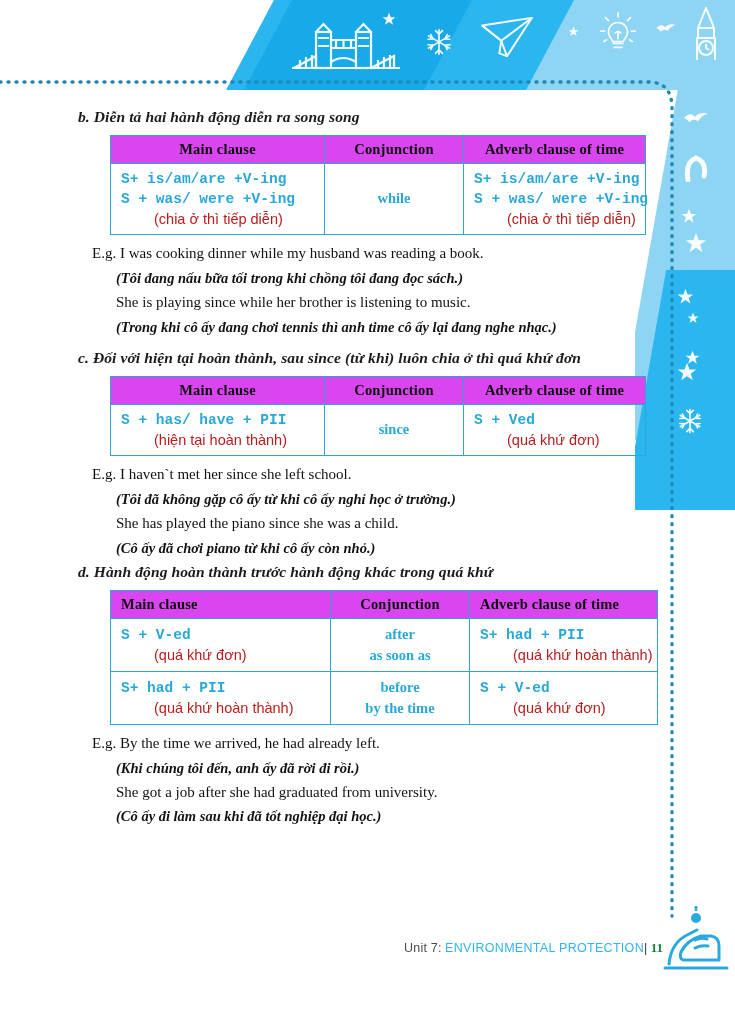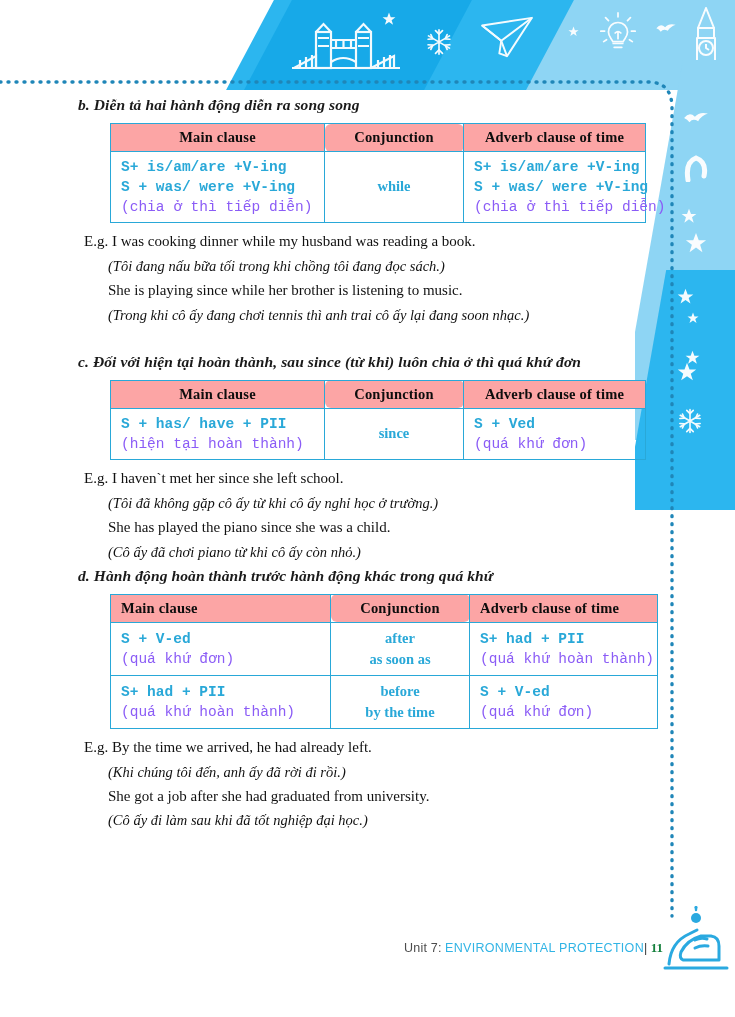--- a/index.html
+++ b/index.html
@@ -79,97 +79,99 @@
   #dotted-frame {
     position: absolute;
     top: 0; left: 0;
     width: 735px; height: 1017px;
     pointer-events: none;
   }
 
   
   #content {
     position: absolute;
-    top: 96px; left: 0;
+    top: 108px; left: 0;
     width: 680px;
   }
 
   .section-head {
     font-family: "Liberation Serif", serif;
     font-weight: bold;
     font-style: italic;
     font-size: 15.5px;
     color: #1a1a1a;
     margin: 0 0 9px 78px;
     letter-spacing: .1px;
   }
-  .section-head.sec-c { margin-top: 28px; }
+  .section-head.sec-c { margin-top: 12px; }
   .section-head.sec-d { }
 
   
   table.grammar-table {
     border-collapse: collapse;
     margin-left: 110px;
     width: 508px;
     table-layout: fixed;
   }
   table.grammar-table td,
   table.grammar-table th {
     border: 1.6px solid #29a8d8;
     padding: 5px 10px;
     vertical-align: middle;
     font-size: 14.5px;
   }
   table.grammar-table th {
-    background: #fca5a5;
+    background: #d946ef;
     text-align: center;
     font-family: "Liberation Serif", serif;
     font-weight: bold;
     font-size: 14.5px;
     color: #0d0d0d;
     padding: 5px 4px;
     letter-spacing: .2px;
   }
   .col-main  { width: 205px; }
-  .col-conj  { width: 130px; border-radius: 6px; }
+  .col-conj  { width: 130px; }
   .col-adv   { width: 173px; }
 
   .cell-formula {
     color: #29a8d8;
     font-weight: bold;
     font-family: Liberation Mono, monospace;
     line-height: 1.38;
     white-space: nowrap;
   }
   .cell-gloss {
-    color: #8b5cf6;
-    font-family: Liberation Mono, monospace;
+    color: #b91c1c;
+    font-family: Liberation Sans, sans-serif;
     line-height: 1.38;
     white-space: nowrap;
+    margin-left: 33px;
   }
   td.conj-cell {
     text-align: center;
     color: #29a8d8;
     font-weight: bold;
   }
   td.conj-cell .conj-line { line-height: 1.45; white-space: nowrap; }
 
   
-  .eg-block { margin: 9px 0 0 0; }
+  .eg-block { margin: 9px 0 0 8px; }
   .eg-line {
     font-family: "Liberation Serif", serif;
     font-size: 15px;
     color: #111111;
     margin: 0 0 5px 84px;
     line-height: 1.32;
   }
   .eg-line.indent { margin-left: 108px; }
   .eg-line.viet {
     font-style: italic;
     font-size: 14.5px;
+    font-weight: bold;
   }
 
   
   #footer {
     position: absolute;
     left: 0; top: 940px;
     width: 735px;
     height: 40px;
   }
   #footer-text {
@@ -341,21 +343,21 @@
           <div class="cell-gloss">(chia ở thì tiếp diễn)</div>
         </td>
       </tr>
     </tbody>
   </table>
 
   <div class="eg-block">
     <p class="eg-line">E.g. I was cooking dinner while my husband was reading a book.</p>
     <p class="eg-line indent viet">(Tôi đang nấu bữa tối trong khi chồng tôi đang đọc sách.)</p>
     <p class="eg-line indent">She is playing since while her brother is listening to music.</p>
-    <p class="eg-line indent viet">(Trong khi cô ấy đang chơi tennis thì anh trai cô ấy lại đang soon nhạc.)</p>
+    <p class="eg-line indent viet">(Trong khi cô ấy đang chơi tennis thì anh time cô ấy lại đang nghe nhạc.)</p>
   </div>
 
   <h2 class="section-head sec-c">c. Đối với hiện tại hoàn thành, sau since (từ khi) luôn chia ở thì quá khứ đơn</h2>
 
   <table class="grammar-table">
     <thead>
       <tr>
         <th class="col-main">Main clause</th>
         <th class="col-conj">Conjunction</th>
         <th class="col-adv">Adverb clause of time</th>

